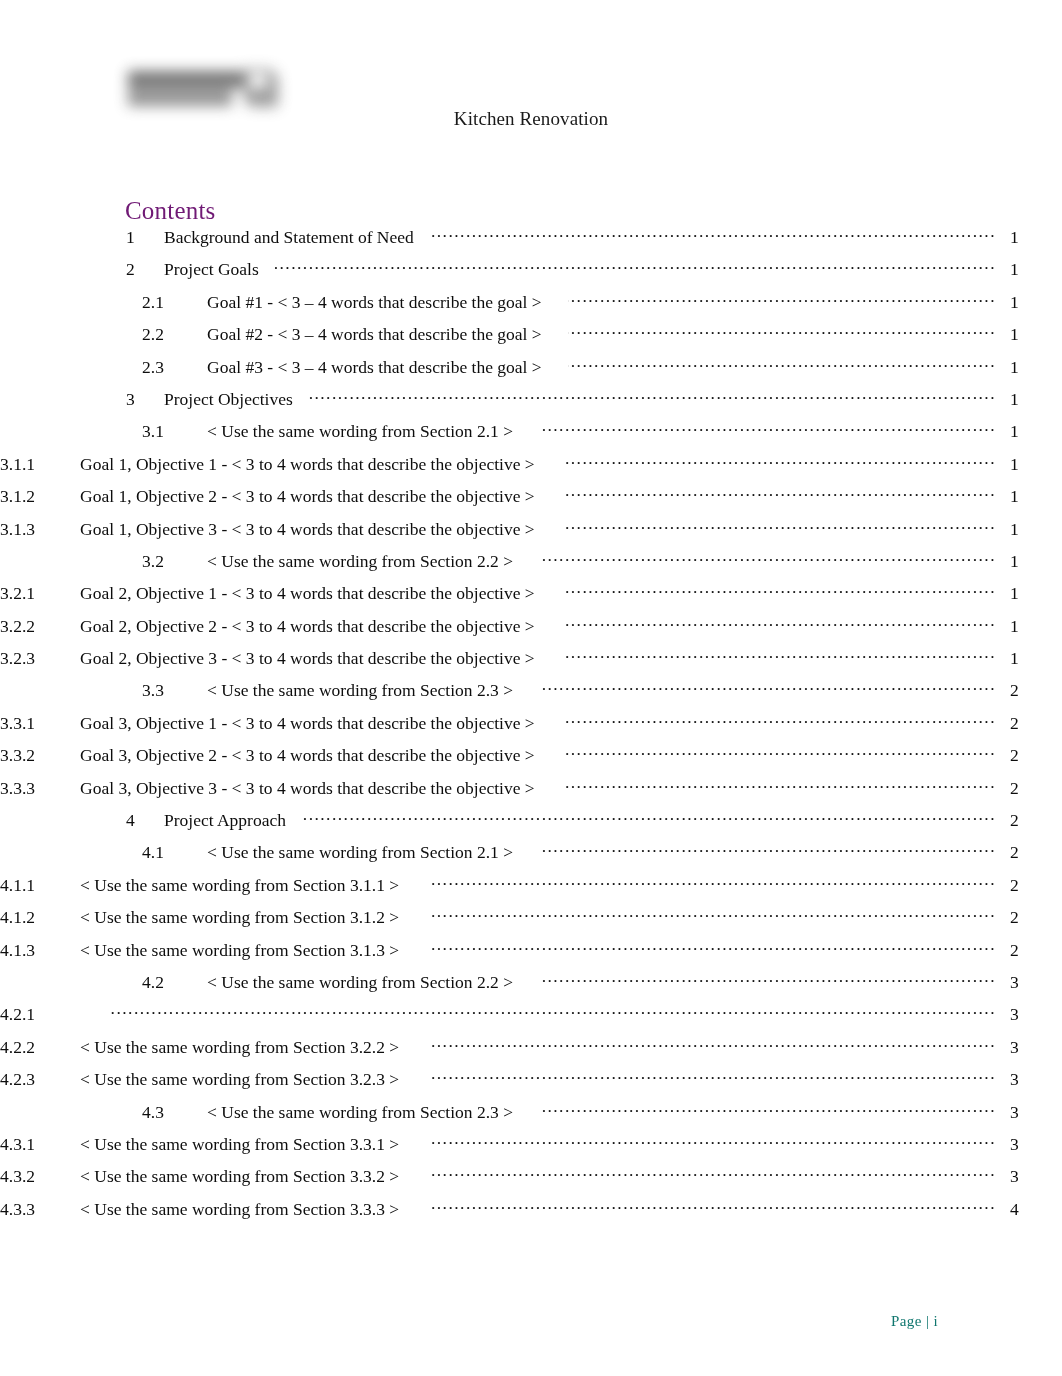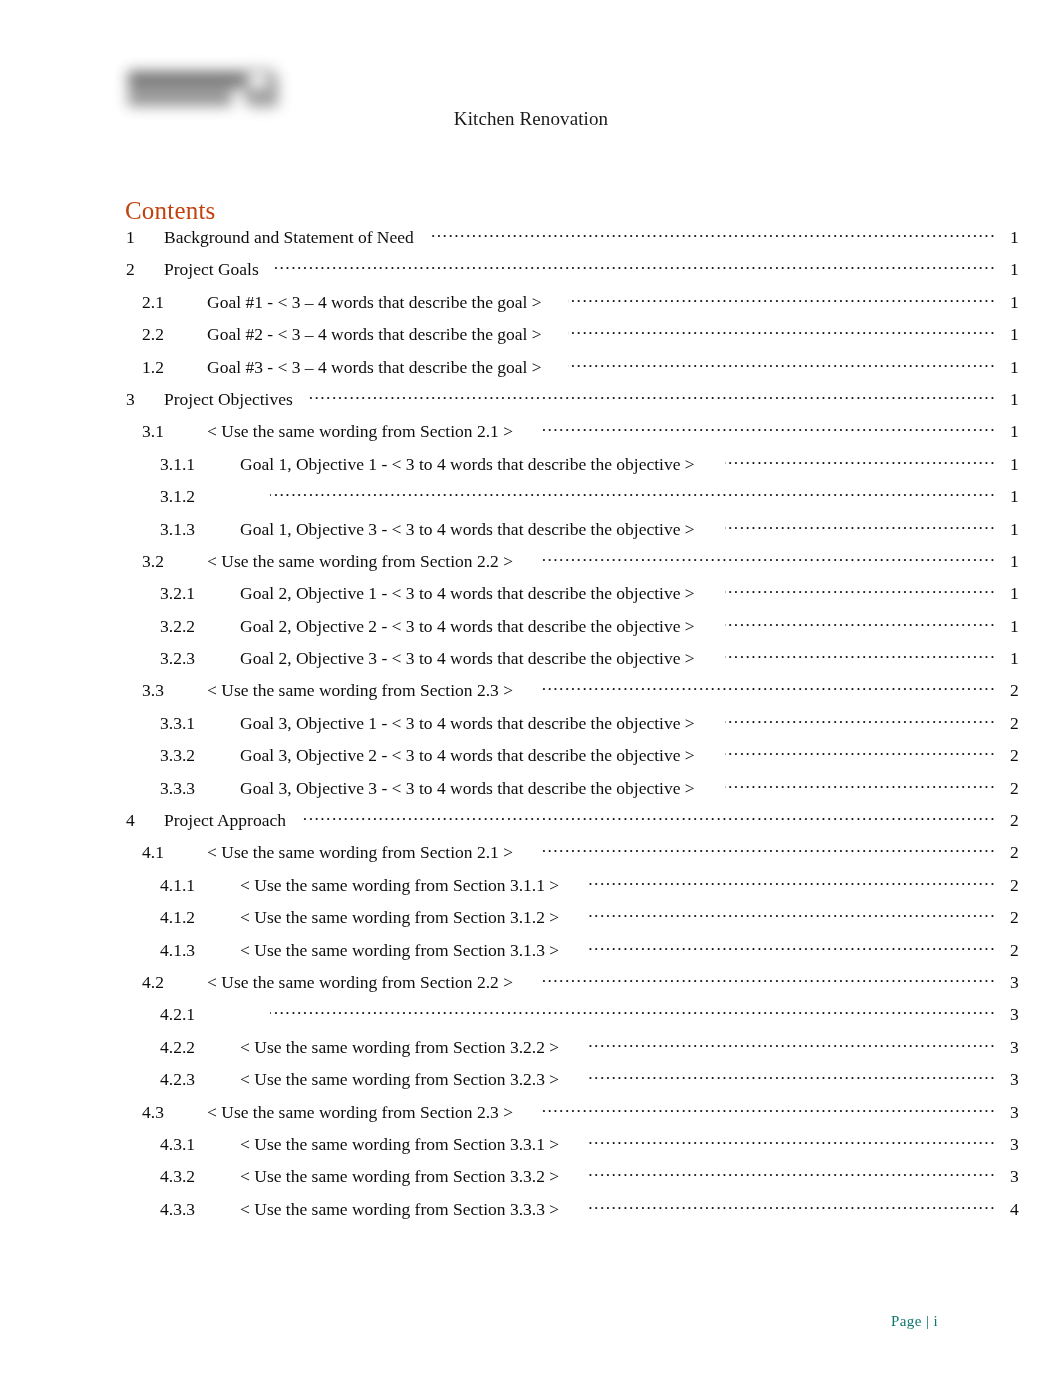--- a/index.html
+++ b/index.html
@@ -92,42 +92,42 @@
     color: #1a1a1a;
   }
 
   
   .contents-heading {
     position: absolute;
     left: 125px;
     top: 196px;
     font-size: 25px;
     line-height: 30px;
-    color: #c2410c;
+    color: #701a75;
     letter-spacing: 0.2px;
   }
 
   
   .toc {
     position: absolute;
     left: 0;
     top: 226px;
     width: 1062px;
   }
   .toc-row {
     display: flex;
     align-items: baseline;
     height: 32.4px;
     font-size: 17.5px;
     color: #0d0d0d;
     white-space: nowrap;
   }
   .toc-row.lvl1 { padding-left: 126px; }
   .toc-row.lvl2 { padding-left: 142px; }
-  .toc-row.lvl3 { padding-left: 160px; }
+  .toc-row.lvl3 { }
 
   .toc-num {
     flex: 0 0 auto;
     text-align: left;
   }
   .toc-row.lvl1 .toc-num { width: 38px; }
   .toc-row.lvl2 .toc-num { width: 65px; }
   .toc-row.lvl3 .toc-num { width: 80px; }
 
   .toc-title {
@@ -225,21 +225,21 @@
         <span class="toc-page">1</span>
       </div>
       <div class="toc-row lvl2">
         <span class="toc-num">2.2</span>
         <span class="toc-title">Goal #2 - &lt; 3 – 4 words that describe the goal &gt;</span>
         <span class="toc-gap"></span>
         <span class="toc-leader"></span>
         <span class="toc-page">1</span>
       </div>
       <div class="toc-row lvl2">
-        <span class="toc-num">1.2</span>
+        <span class="toc-num">2.3</span>
         <span class="toc-title">Goal #3 - &lt; 3 – 4 words that describe the goal &gt;</span>
         <span class="toc-gap"></span>
         <span class="toc-leader"></span>
         <span class="toc-page">1</span>
       </div>
       <div class="toc-row lvl1">
         <span class="toc-num">3</span>
         <span class="toc-title">Project Objectives</span>
         <span class="toc-gap"></span>
         <span class="toc-leader"></span>
@@ -254,20 +254,21 @@
       </div>
       <div class="toc-row lvl3">
         <span class="toc-num">3.1.1</span>
         <span class="toc-title">Goal 1, Objective 1 - &lt; 3 to 4 words that describe the objective &gt;</span>
         <span class="toc-gap"></span>
         <span class="toc-leader"></span>
         <span class="toc-page">1</span>
       </div>
       <div class="toc-row lvl3">
         <span class="toc-num">3.1.2</span>
+        <span class="toc-title">Goal 1, Objective 2 - &lt; 3 to 4 words that describe the objective &gt;</span>
         <span class="toc-gap"></span>
         <span class="toc-leader"></span>
         <span class="toc-page">1</span>
       </div>
       <div class="toc-row lvl3">
         <span class="toc-num">3.1.3</span>
         <span class="toc-title">Goal 1, Objective 3 - &lt; 3 to 4 words that describe the objective &gt;</span>
         <span class="toc-gap"></span>
         <span class="toc-leader"></span>
         <span class="toc-page">1</span>

